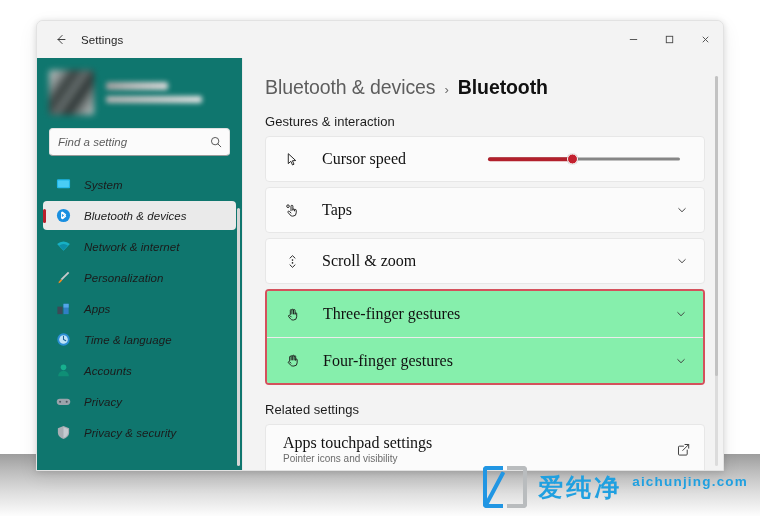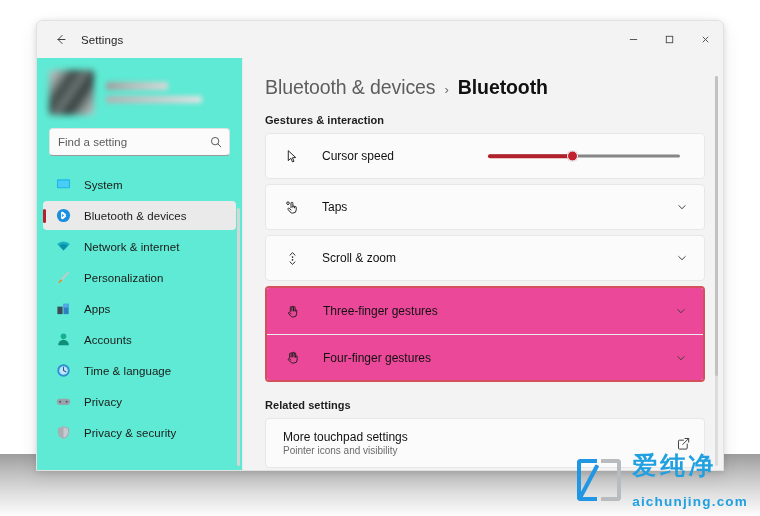--- a/index.html
+++ b/index.html
@@ -83,24 +83,25 @@
   
   .body {
     display: flex;
     height: 414px;
   }
 
   
   .sidebar {
     width: 206px;
     flex: 0 0 206px;
-    background: #5eead4;
+    background: #0f766e;
     position: relative;
     padding-top: 2px;
     border-right: 1px solid #e9e9e9;
+    font-style: italic;
   }
   .profile {
     height: 56px;
     margin: 4px 0 8px 12px;
     display: flex;
     align-items: center;
   }
   .avatar-blur {
     width: 45px; height: 45px;
     border-radius: 3px;
@@ -221,22 +222,22 @@
     color: #6e6e6e;
   }
   .crumb-current {
     font-size: 19.5px;
     color: #111111;
     font-weight: 600;
     letter-spacing: -.1px;
   }
 
   .section-label {
-    font-size: 11px;
-    font-weight: 700;
+    font-size: 13px;
+    font-weight: 400;
     color: #1c1c1c;
     margin-bottom: 7px;
     letter-spacing: .05px;
   }
 
   .card {
     background: #fbfbfb;
     border: 1px solid #e7e7e7;
     border-radius: 4px;
     height: 46px;
@@ -247,22 +248,23 @@
   }
   .card-ico {
     width: 18px; height: 18px;
     flex: 0 0 18px;
     display: flex; align-items: center; justify-content: center;
     color: #1d1d1d;
     line-height: 0;
   }
   .card-title {
     margin-left: 21px;
-    font-size: 12px;
+    font-size: 16px;
     color: #111111;
+    font-family: Liberation Serif, serif;
   }
   .card-spacer { flex: 1 1 auto; }
   .chev {
     color: #3b3b3b;
     line-height: 0;
     margin-right: 2px;
   }
 
   
   .slider {
@@ -305,21 +307,21 @@
     border-radius: 4px;
     margin-bottom: 5px;
     margin-top: 1px;
     background: #fbfbfb;
     overflow: hidden;
   }
   .highlight-group .card {
     border: none;
     border-radius: 0;
     margin-bottom: 0;
-    background: #ec4899;
+    background: #86efac;
   }
   .highlight-group .card + .card {
     border-top: 1px solid #ececec;
   }
 
   .related-label {
     margin-top: 17px;
   }
 
   .card.two-line {
@@ -388,21 +390,21 @@
   }
   .wm-logo .slash {
     position: absolute;
     left: 10px; top: 4px;
     width: 4px; height: 36px;
     background: #2196e3;
     transform: rotate(28deg);
     transform-origin: center;
     border-radius: 1px;
   }
-  .wm-right { display: flex; flex-direction: column; gap: 17px; }
+  .wm-right { display: flex; flex-direction: row; gap: 10px; }
   .wm-cn {
     font-size: 25px;
     font-weight: 700;
     color: #20a0e0;
     letter-spacing: 3px;
     line-height: 1;
     font-family: "DejaVu Sans", sans-serif;
   }
   .wm-en {
     font-size: 13.5px;
@@ -521,36 +523,36 @@
                   <rect x="8" y="3" width="5.5" height="11" fill="#2f7fc4"></rect>
                   <rect x="8" y="3" width="5.5" height="4" fill="#53a6e8"></rect>
                 </svg>
             </span>
             <span class="nav-label">Apps</span>
           </div>
 
           <div class="nav-item">
             <span class="nav-ico">
               <svg width="15" height="15" viewBox="0 0 16 16">
-                  <circle cx="8" cy="4.6" r="3" fill="#17b08e"></circle>
-                  <path d="M2.3 14 A5.7 5.7 0 0 1 13.7 14 Z" fill="#0f8f76"></path>
-                </svg>
-            </span>
-            <span class="nav-label">Accounts</span>
-          </div>
-
-          <div class="nav-item">
-            <span class="nav-ico">
-              <svg width="15" height="15" viewBox="0 0 16 16">
                   <circle cx="8" cy="8" r="6.6" fill="#2b8fd4"></circle>
                   <circle cx="8" cy="8" r="4.6" fill="#bfe3f7"></circle>
                   <path d="M8 4.6 V8 L10.4 9.4" stroke="#1b5f92" stroke-width="1.1" fill="none" stroke-linecap="round"></path>
                 </svg>
             </span>
             <span class="nav-label">Time &amp; language</span>
+          </div>
+
+          <div class="nav-item">
+            <span class="nav-ico">
+              <svg width="15" height="15" viewBox="0 0 16 16">
+                  <circle cx="8" cy="4.6" r="3" fill="#17b08e"></circle>
+                  <path d="M2.3 14 A5.7 5.7 0 0 1 13.7 14 Z" fill="#0f8f76"></path>
+                </svg>
+            </span>
+            <span class="nav-label">Accounts</span>
           </div>
 
           <div class="nav-item">
             <span class="nav-ico">
               <svg width="15" height="15" viewBox="0 0 16 16">
                   <rect x="0.8" y="5" width="14.4" height="6.6" rx="3.3" fill="#9aa3ab"></rect>
                   <circle cx="4.4" cy="8.3" r="1.1" fill="#4d5660"></circle>
                   <circle cx="11.4" cy="8.3" r="1.1" fill="#4d5660"></circle>
                 </svg>
             </span>
@@ -672,21 +674,21 @@
                 </svg>
             </span>
           </div>
 
         </div>
 
         <div class="section-label related-label">Related settings</div>
 
         <div class="card two-line">
           <div class="card-text-block">
-            <span class="card-title" style="margin-left:0">More touchpad settings</span>
+            <span class="card-title" style="margin-left:0">Apps touchpad settings</span>
             <span class="card-sub">Pointer icons and visibility</span>
           </div>
           <span class="card-spacer"></span>
           <span class="ext-ico">
             <svg width="13" height="13" viewBox="0 0 14 14" fill="none" stroke="currentColor" stroke-width="1">
               <path d="M11 7.6 V12 a1 1 0 0 1 -1 1 H2.6 a1 1 0 0 1 -1 -1 V4.4 a1 1 0 0 1 1 -1 H7" stroke-linecap="round"></path>
               <path d="M8.6 1.6 H12.6 V5.6" stroke-linecap="round" stroke-linejoin="round"></path>
               <path d="M6.2 8 L12.4 1.8" stroke-linecap="round"></path>
             </svg>
           </span>

